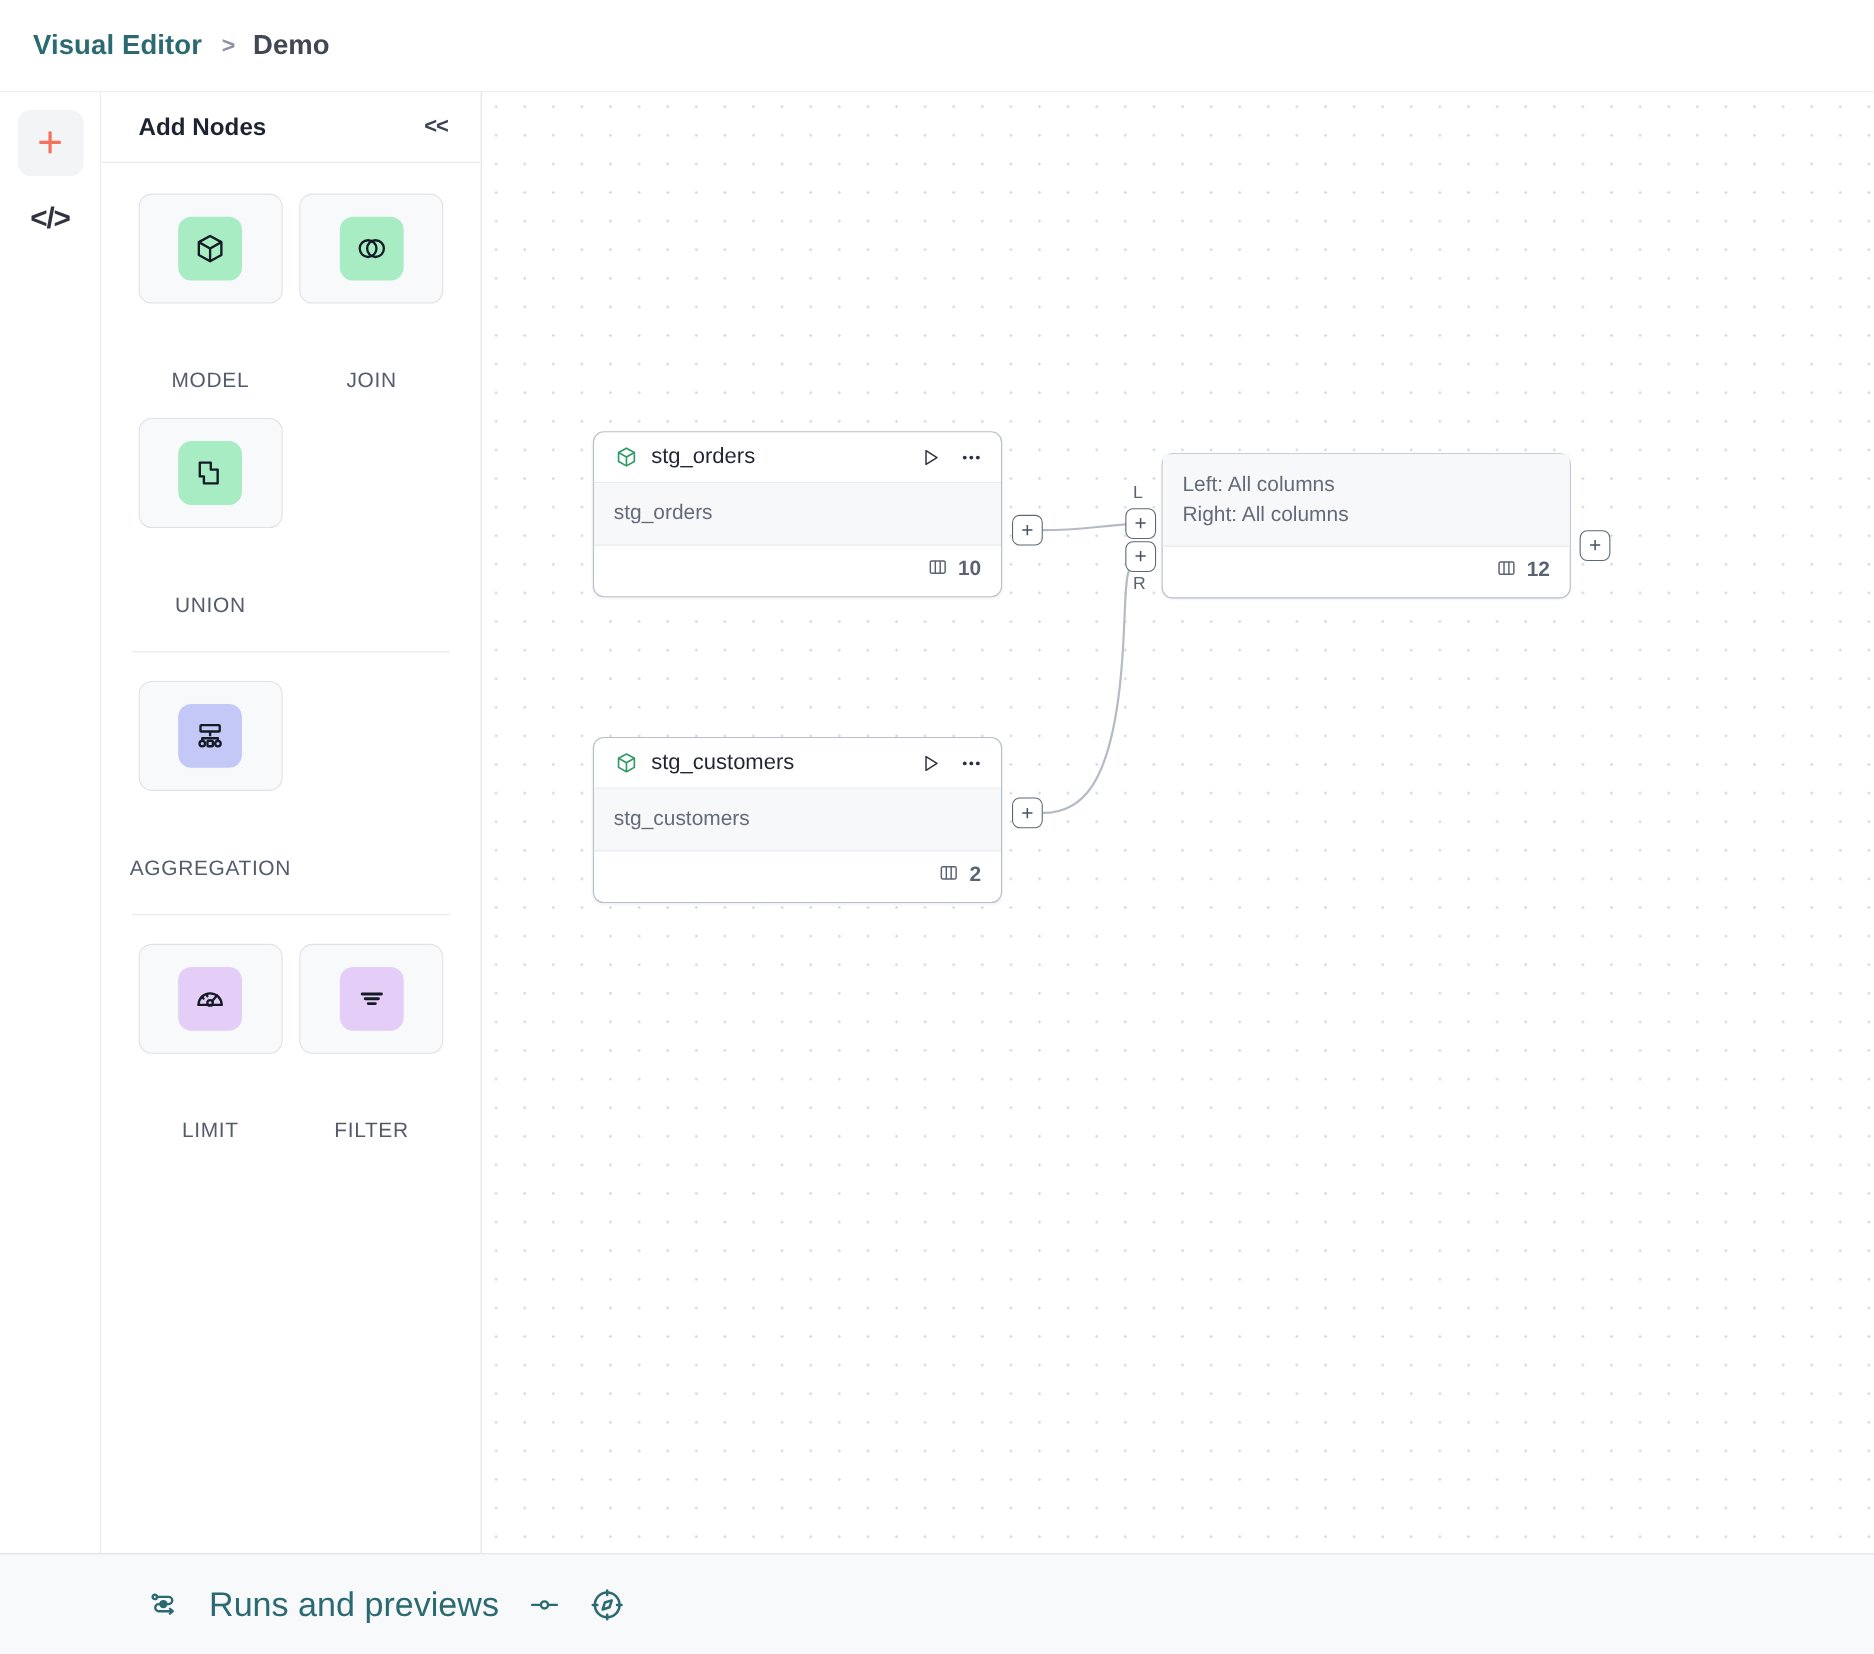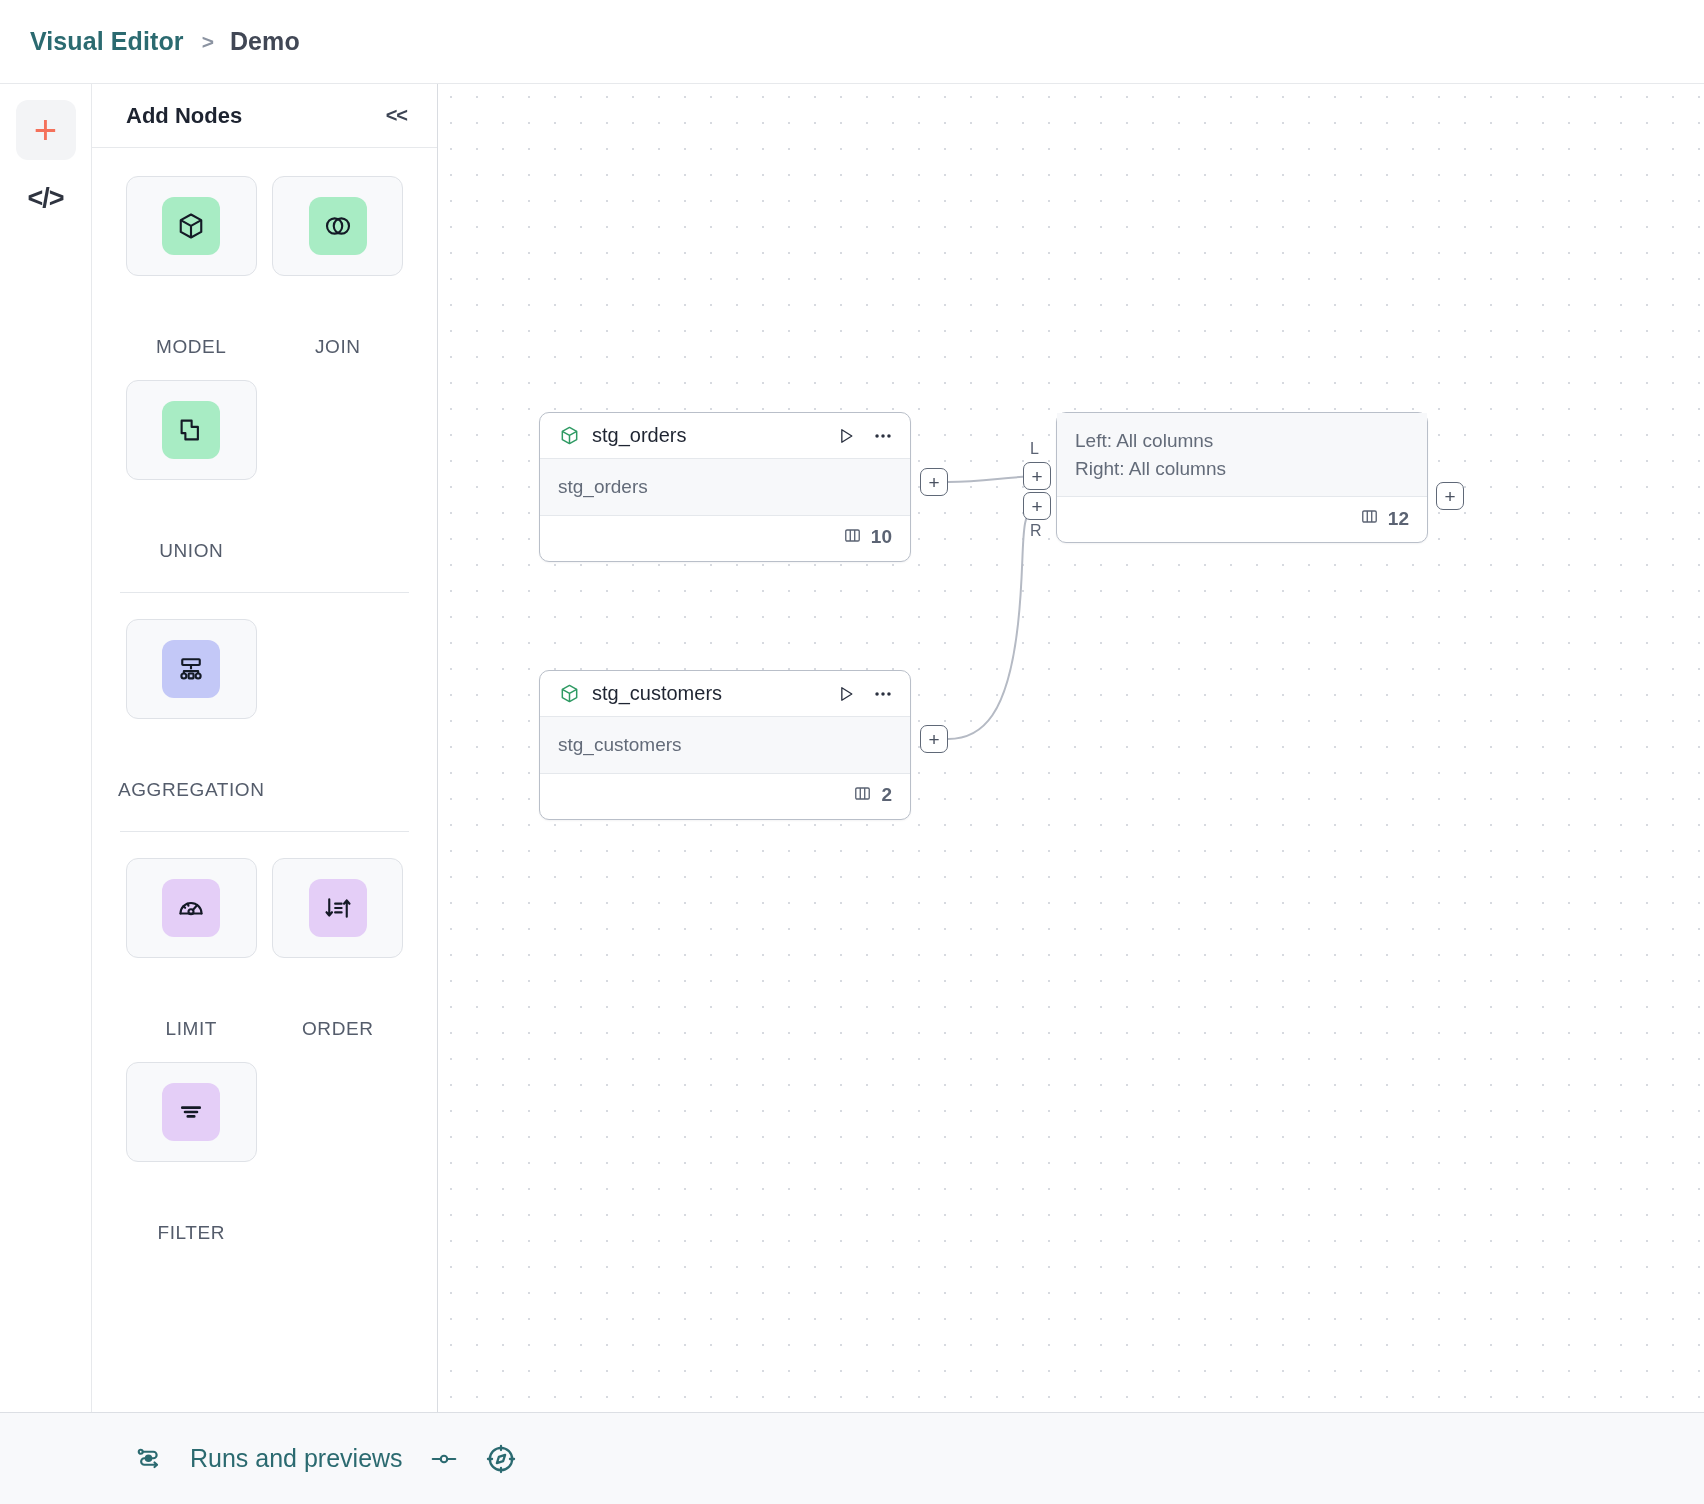--- a/index.html
+++ b/index.html
@@ -114,21 +114,21 @@
 
   svg.edges { position: absolute; inset: 0; width: 100%; height: 100%; pointer-events: none; }
 
   
   .bottombar {
     height: 92px; flex: 0 0 92px;
     background: #f8f9fb; border-top: 1px solid #dcdfe4;
     display: flex; align-items: center; padding-left: 92px;
   }
   .bb-inner { display: flex; align-items: center; padding-left: 42px; gap: 26px; }
-  .bb-label { font-size: 25px; color: #2b6a70; cursor: pointer; }
+  .bb-label { font-size: 31px; color: #2b6a70; cursor: pointer; }
   .bb-icon { display: flex; align-items: center; justify-content: center; cursor: pointer; }
 </style>
 </head>
 <body>
 
 <div class="app">
 
   <div class="topbar">
     <span class="crumb-root">Visual Editor</span>
     <span class="crumb-sep">&gt;</span>
@@ -226,32 +226,20 @@
                   <path d="M3.6 16.4a8.4 8.4 0 0 1 16.8 0"></path>
                   <path d="M3.6 16.4h16.8"></path>
                   <circle cx="12" cy="15" r="2"></circle>
                   <path d="M13.5 13.6 17 9.6M9.3 8.6l.7 1.6M6 10.6l1.3 1.2"></path>
                 </svg>
               </div>
             </div>
             <span class="tile-label">LIMIT</span>
           </div>
 
-          <div class="cell">
-            <div class="tile">
-              <div class="swatch sw-purple">
-                <svg width="30" height="30" viewBox="0 0 24 24" fill="none" stroke="#141a26" stroke-width="1.7" stroke-linecap="round" stroke-linejoin="round">
-                  <path d="M5 5v13M5 18l-2.2-2.6M5 18l2.2-2.6"></path>
-                  <path d="M19 19V6M19 6l-2.2 2.6M19 6l2.2 2.6"></path>
-                  <path d="M9.7 8.5h5.2M9.7 12h5.2M9.7 15.5h5.2"></path>
-                </svg>
-              </div>
-            </div>
-            <span class="tile-label">ORDER</span>
-          </div>
 
           <div class="cell">
             <div class="tile">
               <div class="swatch sw-purple">
                 <svg width="30" height="30" viewBox="0 0 24 24" fill="none" stroke="#141a26" stroke-width="2.1" stroke-linecap="round">
                   <path d="M5 8.5h14M7.2 12h9.6M9.4 15.5h5.2"></path>
                 </svg>
               </div>
             </div>
             <span class="tile-label">FILTER</span>
@@ -263,21 +251,21 @@
       </div>
     </div>
 
     <div class="canvas">
 
       <svg class="edges">
         <path d="M 510 398 C 545 398, 560 394, 597 392" stroke="#b5bac4" stroke-width="2" fill="none"></path>
         <path d="M 510 655 C 545 655, 570 630, 580 540 C 588 470, 580 430, 597 422" stroke="#b5bac4" stroke-width="2" fill="none"></path>
       </svg>
 
-      <div class="node" style="left:101px; top:328px; width:372px;">
+      <div class="node" style="left:101px; top:308px; width:372px;">
         <div class="node-head">
           <span class="node-icon">
             <svg width="21" height="21" viewBox="0 0 24 24" fill="none" stroke="#2e9a63" stroke-width="1.7" stroke-linejoin="round">
               <path d="M12 2.8 20.2 7.3v9.4L12 21.2 3.8 16.7V7.3z"></path>
               <path d="M3.8 7.3 12 11.9l8.2-4.6M12 11.9v9.3"></path>
             </svg>
           </span>
           <span class="node-title">stg_orders</span>
           <span class="node-act">
             <svg width="20" height="20" viewBox="0 0 24 24" fill="none" stroke="#2b3140" stroke-width="1.6" stroke-linejoin="round">

